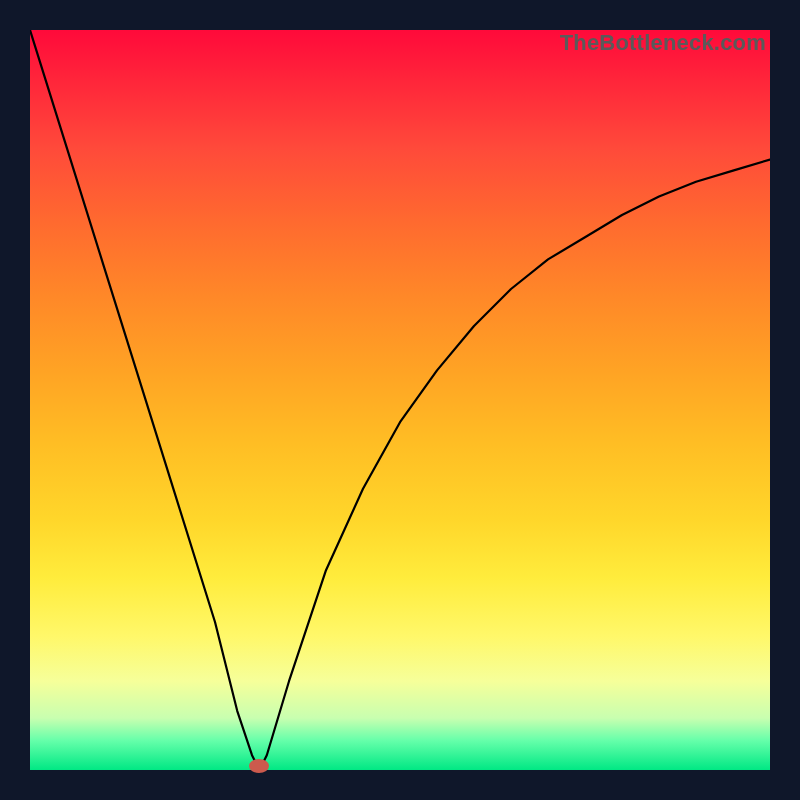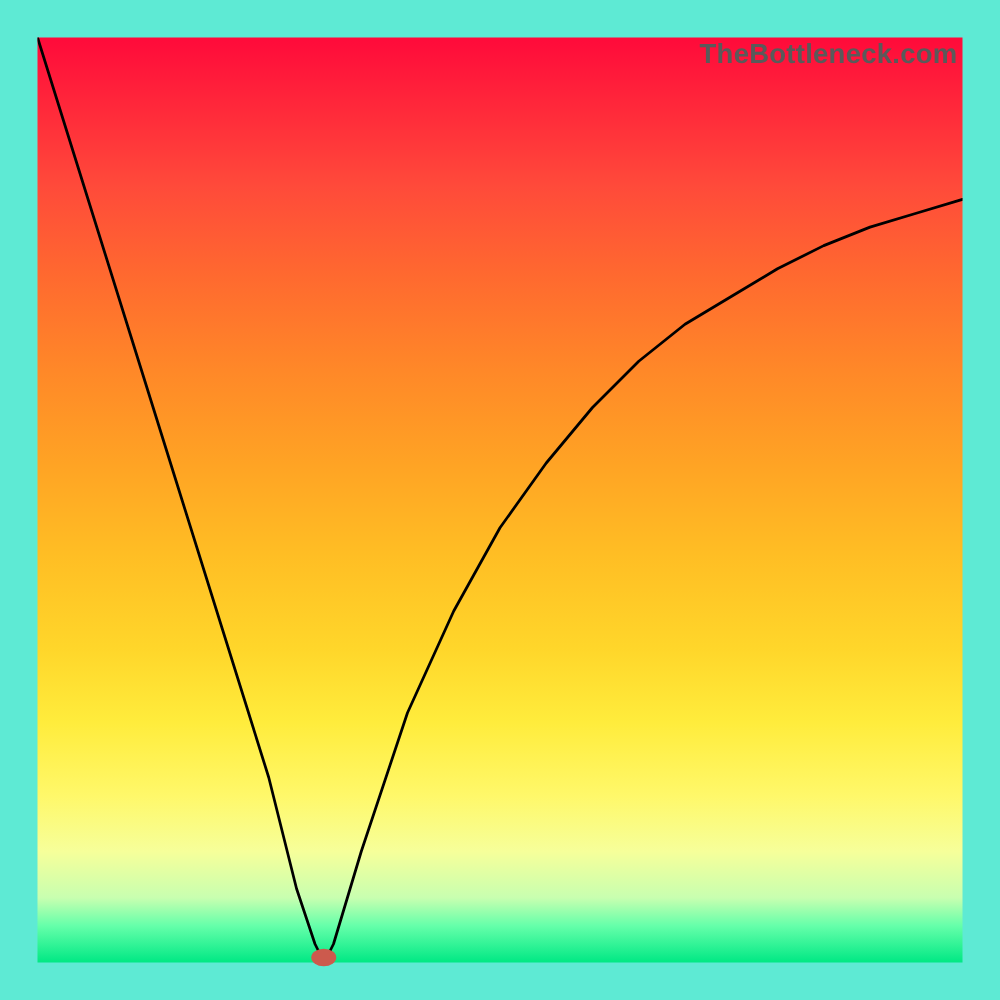--- a/index.html
+++ b/index.html
@@ -1,21 +1,21 @@
 <!DOCTYPE html>
 <html><head>
 <meta charset="utf-8">
 <style>
   * { margin: 0; padding: 0; box-sizing: border-box; }
   html, body { width: 800px; height: 800px; overflow: hidden; background: #000; }
   .frame {
     position: relative;
     width: 800px;
     height: 800px;
-    background: #5eead4;
+    background: #0f172a;
   }
   .plot-area {
     position: absolute;
     left: 30px;
     top: 30px;
     width: 740px;
     height: 740px;
     background: linear-gradient(to bottom,
       #ff0a3a 0%,
       #ff2a3a 8%,

